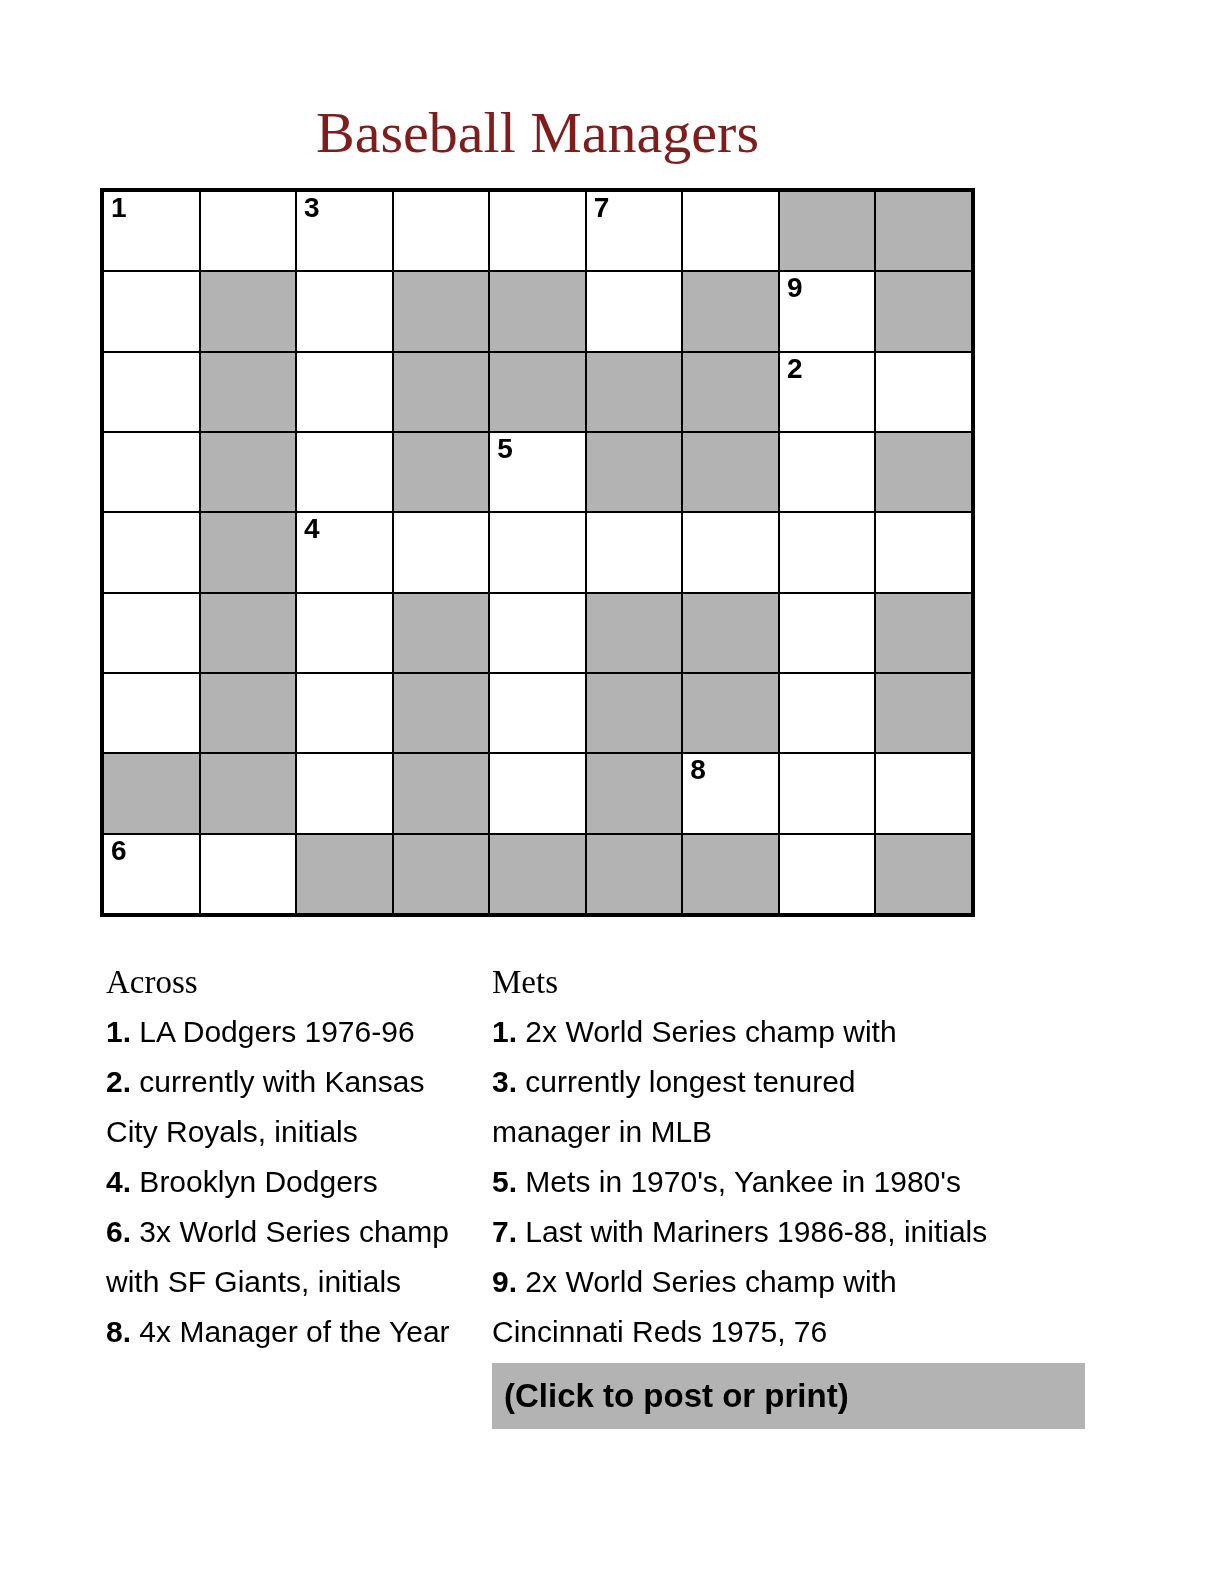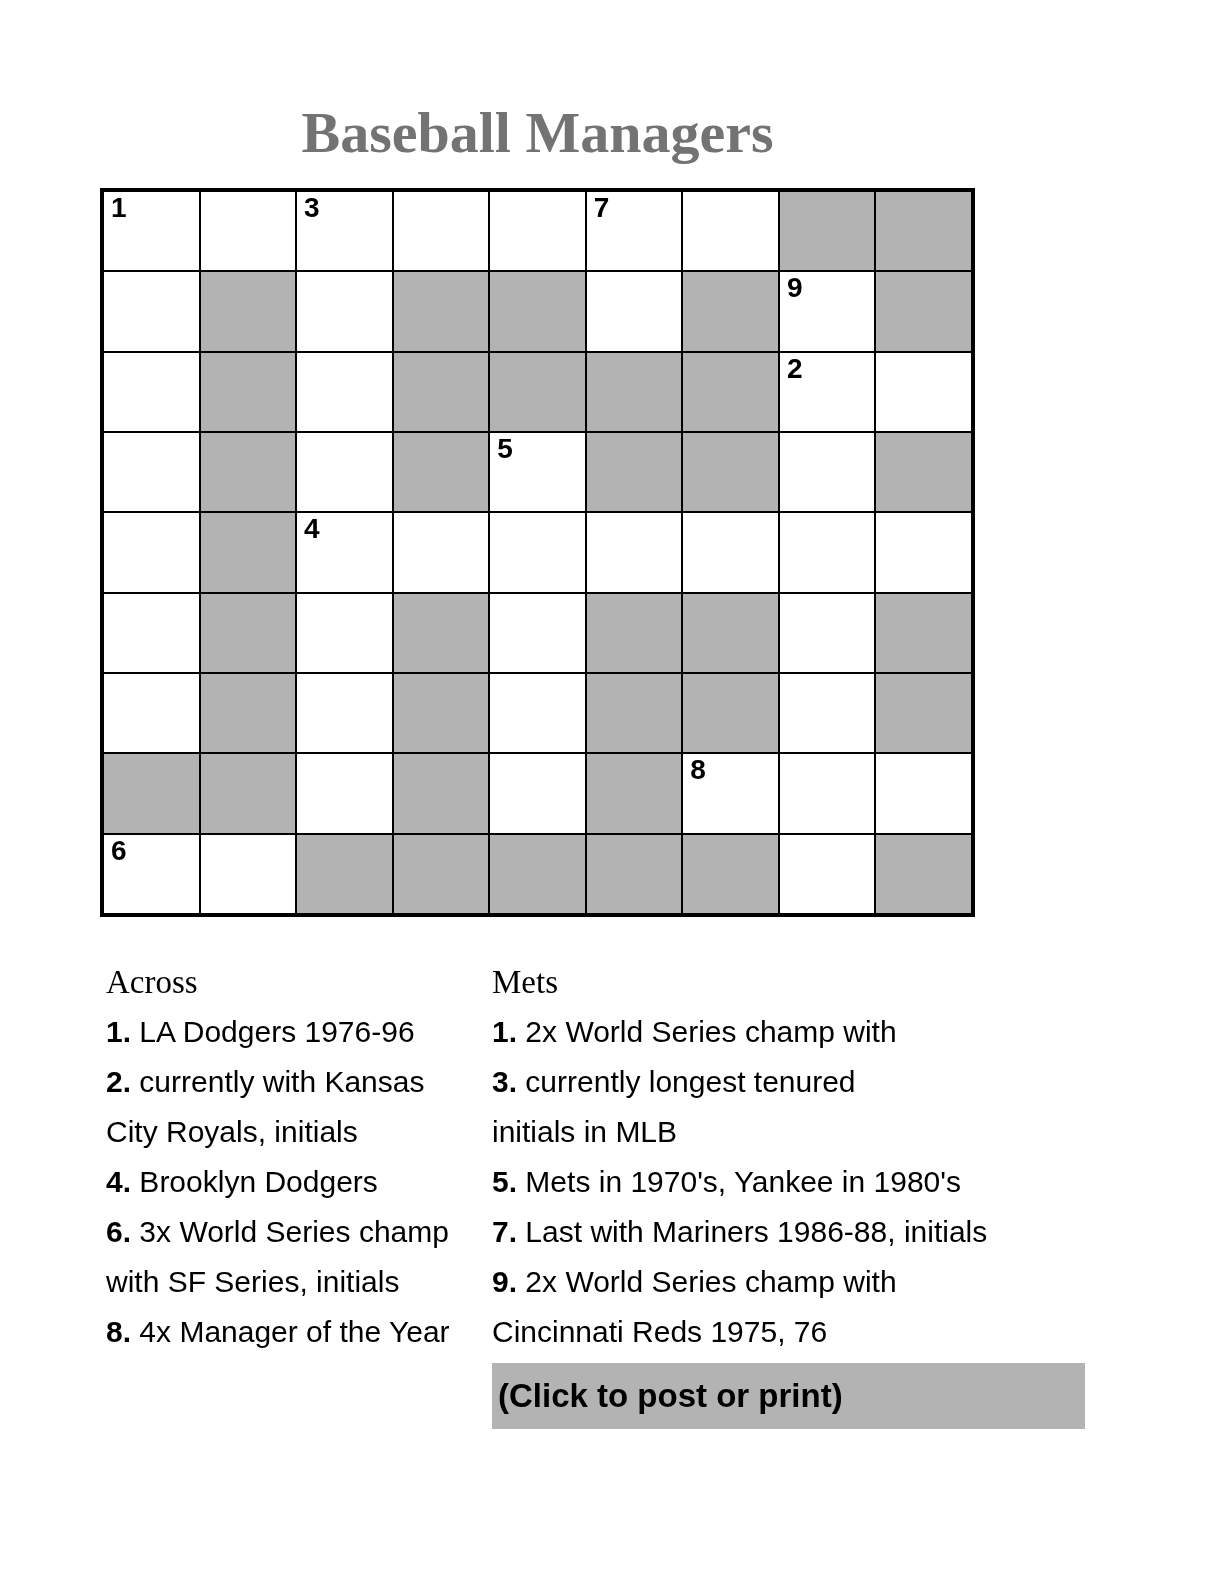--- a/index.html
+++ b/index.html
@@ -13,24 +13,24 @@
     color:#000;
     overflow:hidden;
   }
   .title{
     position:absolute;
     left:100px;
     top:104px;
     width:875px;
     text-align:center;
     font-family:"Liberation Serif", serif;
-    font-weight:bold;
+    font-weight:normal;
     font-size:58px;
     line-height:1;
-    color:#737373;
+    color:#7f1d1d;
   }
   .grid{
     position:absolute;
     left:100px;
     top:188px;
     width:867px;
     height:721px;
     display:grid;
     grid-template-columns:repeat(9,1fr);
     grid-template-rows:repeat(9,1fr);
@@ -76,21 +76,21 @@
   }
   .clue-line b{ font-weight:bold; }
   .footer-bar{
     margin-top:6px;
     width:593px;
     height:66px;
     line-height:66px;
     background:#b3b3b3;
     font-weight:bold;
     font-size:33px;
-    padding-left:6px;
+    padding-left:12px;
     box-sizing:border-box;
     cursor:pointer;
     white-space:nowrap;
   }
 </style>
 </head>
 <body>
 
 <div class="page">
   <div class="title">Baseball Managers</div>
@@ -198,31 +198,31 @@
     </div>
 
   <div class="clue-col across">
     <div class="clue-heading">Across</div>
     <div>
         <div class="clue-line"><b>1.</b> LA Dodgers 1976-96</div>
         <div class="clue-line"><b>2.</b> currently with Kansas</div>
         <div class="clue-line">City Royals, initials</div>
         <div class="clue-line"><b>4.</b> Brooklyn Dodgers</div>
         <div class="clue-line"><b>6.</b> 3x World Series champ</div>
-        <div class="clue-line">with SF Series, initials</div>
+        <div class="clue-line">with SF Giants, initials</div>
         <div class="clue-line"><b>8.</b> 4x Manager of the Year</div>
       </div>
   </div>
 
   <div class="clue-col down">
     <div class="clue-heading">Mets</div>
     <div>
         <div class="clue-line"><b>1.</b> 2x World Series champ with</div>
         <div class="clue-line"><b>3.</b> currently longest tenured</div>
-        <div class="clue-line">initials in MLB</div>
+        <div class="clue-line">manager in MLB</div>
         <div class="clue-line"><b>5.</b> Mets in 1970's, Yankee in 1980's</div>
         <div class="clue-line"><b>7.</b> Last with Mariners 1986-88, initials</div>
         <div class="clue-line"><b>9.</b> 2x World Series champ with</div>
         <div class="clue-line">Cincinnati Reds 1975, 76</div>
       </div>
     <div class="footer-bar">(Click to post or print)</div>
   </div>
 </div>
 
 </body></html>

